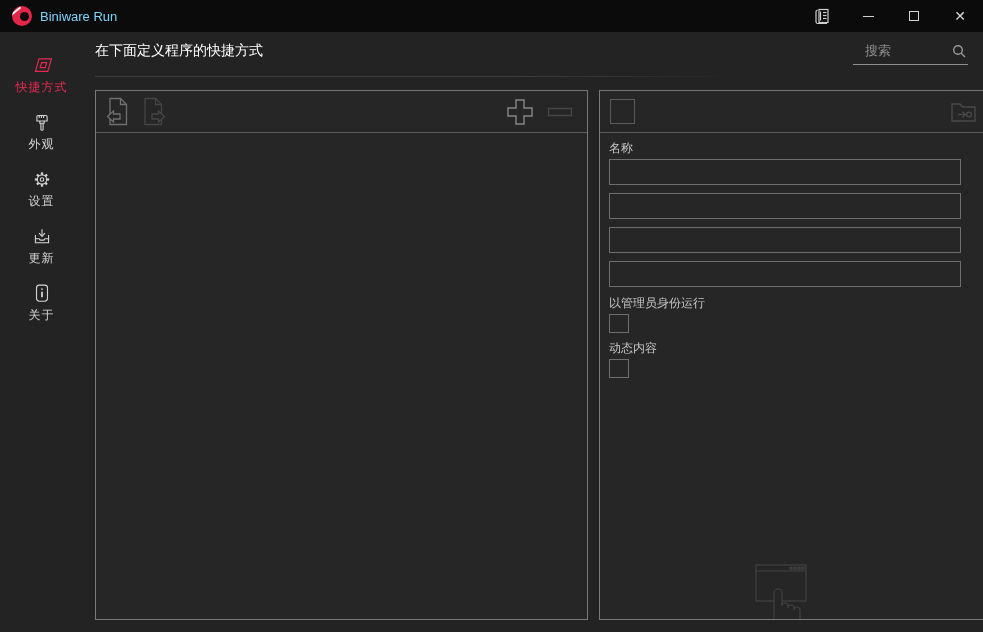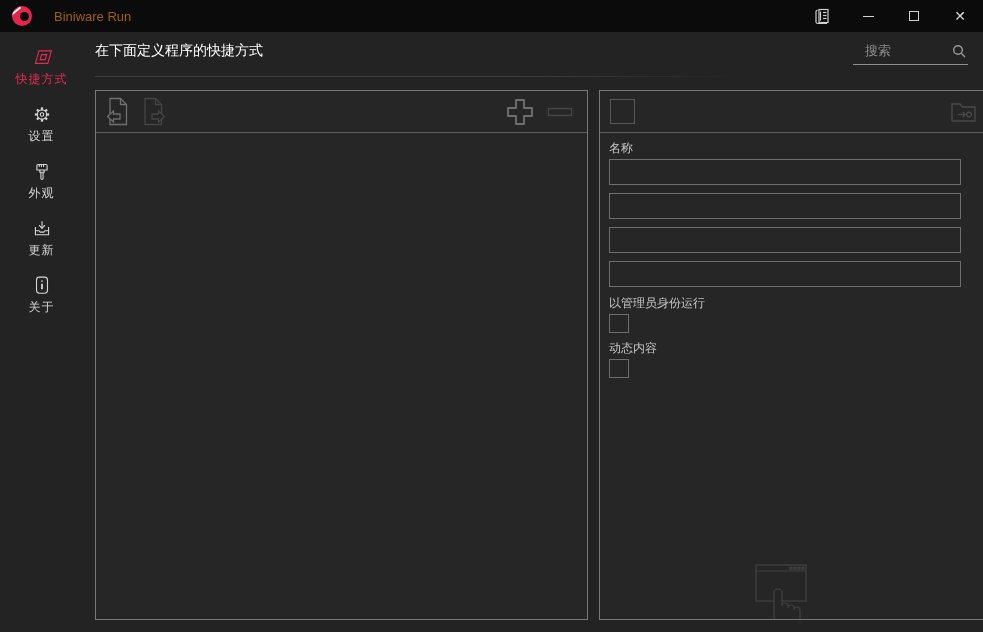--- a/index.html
+++ b/index.html
@@ -14,29 +14,29 @@
   svg { display:block; }
 
   
   .titlebar {
     position:absolute; left:0; top:0; width:983px; height:32px;
     background:#0b0b0b; display:flex; align-items:center;
   }
   .logo { position:relative; width:20px; height:20px; margin-left:12px; border-radius:50%; background:#e5264b; overflow:hidden; }
   .logo-hole { position:absolute; left:8px; top:6px; width:9px; height:9px; border-radius:50%; background:#0b0b0b; }
   .logo-slash { position:absolute; left:-2px; top:4px; width:12px; height:2px; background:#f3f3f3; transform:rotate(-40deg); }
-  .app-title { margin-left:22px; font-size:13px; color:#a16207; }
+  .app-title { margin-left:8px; font-size:13px; color:#7dd3fc; }
   .tb-btns { margin-left:auto; display:flex; height:100%; }
   .tb-btn { width:46px; height:32px; display:flex; align-items:center; justify-content:center; background:transparent; border:none; color:#d2d2d2; cursor:default; }
   .min-glyph { display:block; width:11px; height:1px; background:#d2d2d2; }
   .max-glyph { display:block; width:10px; height:10px; border:1px solid #d2d2d2; }
   .close-glyph { font-size:14px; color:#d8d8d8; line-height:1; }
 
   
-  .sidebar { position:absolute; left:0; top:32px; width:83px; height:600px; display:flex; flex-direction:column; align-items:center; padding-top:16px; }
+  .sidebar { position:absolute; left:0; top:32px; width:83px; height:600px; display:flex; flex-direction:column; align-items:center; padding-top:24px; }
   .side-item { display:flex; flex-direction:column; align-items:center; margin-bottom:17px; width:100%; height:40px; justify-content:flex-end; }
   .side-label { font-size:12px; color:#d6d6d6; margin-top:4px; letter-spacing:1px; }
   .side-item.active .side-label { color:#e62a52; }
   .icon-stroke { stroke:#d6d6d6; fill:none; }
   .side-item.active .icon-stroke { stroke:#e62a52; }
 
   
   .page-title { position:absolute; left:95px; top:42px; font-size:14px; color:#ffffff; }
   .search-box { position:absolute; left:853px; top:37px; width:115px; height:28px; border-bottom:1px solid #8f8f8f; }
   .search-input { position:absolute; left:12px; top:2px; width:96px; height:22px; background:transparent; border:none; outline:none; color:#cfcfcf; font-size:13px; font-family:"Liberation Sans", sans-serif; }
@@ -95,52 +95,52 @@
 
 <nav class="sidebar">
   <div class="side-item active">
     <svg width="32" height="26" viewBox="0 0 32 26">
       <g transform="translate(8,0) skewX(-16)" class="icon-stroke" stroke-width="1.6">
         <rect x="5" y="4" width="17" height="17"></rect>
         <rect x="10" y="9" width="7" height="7"></rect>
       </g>
     </svg>
     <span class="side-label">快捷方式</span>
+  </div>
+  <div class="side-item">
+    <svg width="26" height="26" viewBox="0 0 26 26">
+      <g class="icon-stroke" stroke-width="1.5">
+        <path d="M6,11 V5 q0,-1.5 1.5,-1.5 h11 q1.5,0 1.5,1.5 v6 z"></path>
+        <line x1="9.2" y1="3.5" x2="9.2" y2="7"></line>
+        <line x1="12.2" y1="3.5" x2="12.2" y2="7"></line>
+        <line x1="15.2" y1="3.5" x2="15.2" y2="7"></line>
+        <path d="M10,11 v3 h6 v-3"></path>
+        <path d="M11.5,14 v8.5 q0,1 1.5,1 q1.5,0 1.5,-1 V14"></path>
+      </g>
+    </svg>
+    <span class="side-label">外观</span>
   </div>
   <div class="side-item">
     <svg width="26" height="26" viewBox="0 0 26 26">
       <g class="icon-stroke" stroke-width="1.5">
         <circle cx="13" cy="13" r="6.3"></circle>
         <circle cx="13" cy="13" r="2.4"></circle>
       </g>
       <g class="icon-stroke" stroke-width="3">
         <line x1="19.5" y1="13" x2="22.8" y2="13"></line>
         <line x1="13" y1="6.5" x2="13" y2="3.2"></line>
         <line x1="6.5" y1="13" x2="3.2" y2="13"></line>
         <line x1="13" y1="19.5" x2="13" y2="22.8"></line>
         <line x1="17.6" y1="8.4" x2="19.9" y2="6.1"></line>
         <line x1="8.4" y1="8.4" x2="6.1" y2="6.1"></line>
         <line x1="8.4" y1="17.6" x2="6.1" y2="19.9"></line>
         <line x1="17.6" y1="17.6" x2="19.9" y2="19.9"></line>
       </g>
     </svg>
     <span class="side-label">设置</span>
-  </div>
-  <div class="side-item">
-    <svg width="26" height="26" viewBox="0 0 26 26">
-      <g class="icon-stroke" stroke-width="1.5">
-        <path d="M6,11 V5 q0,-1.5 1.5,-1.5 h11 q1.5,0 1.5,1.5 v6 z"></path>
-        <line x1="9.2" y1="3.5" x2="9.2" y2="7"></line>
-        <line x1="12.2" y1="3.5" x2="12.2" y2="7"></line>
-        <line x1="15.2" y1="3.5" x2="15.2" y2="7"></line>
-        <path d="M10,11 v3 h6 v-3"></path>
-        <path d="M11.5,14 v8.5 q0,1 1.5,1 q1.5,0 1.5,-1 V14"></path>
-      </g>
-    </svg>
-    <span class="side-label">外观</span>
   </div>
   <div class="side-item">
     <svg width="26" height="26" viewBox="0 0 26 26">
       <g class="icon-stroke" stroke-width="1.5">
         <line x1="13" y1="3" x2="13" y2="12"></line>
         <polyline points="9,8.5 13,12.8 17,8.5"></polyline>
         <path d="M4,11 v10.5 h18 V11"></path>
         <path d="M4,16 h5 l1.5,2 h5 l1.5,-2 h5"></path>
       </g>
     </svg>

